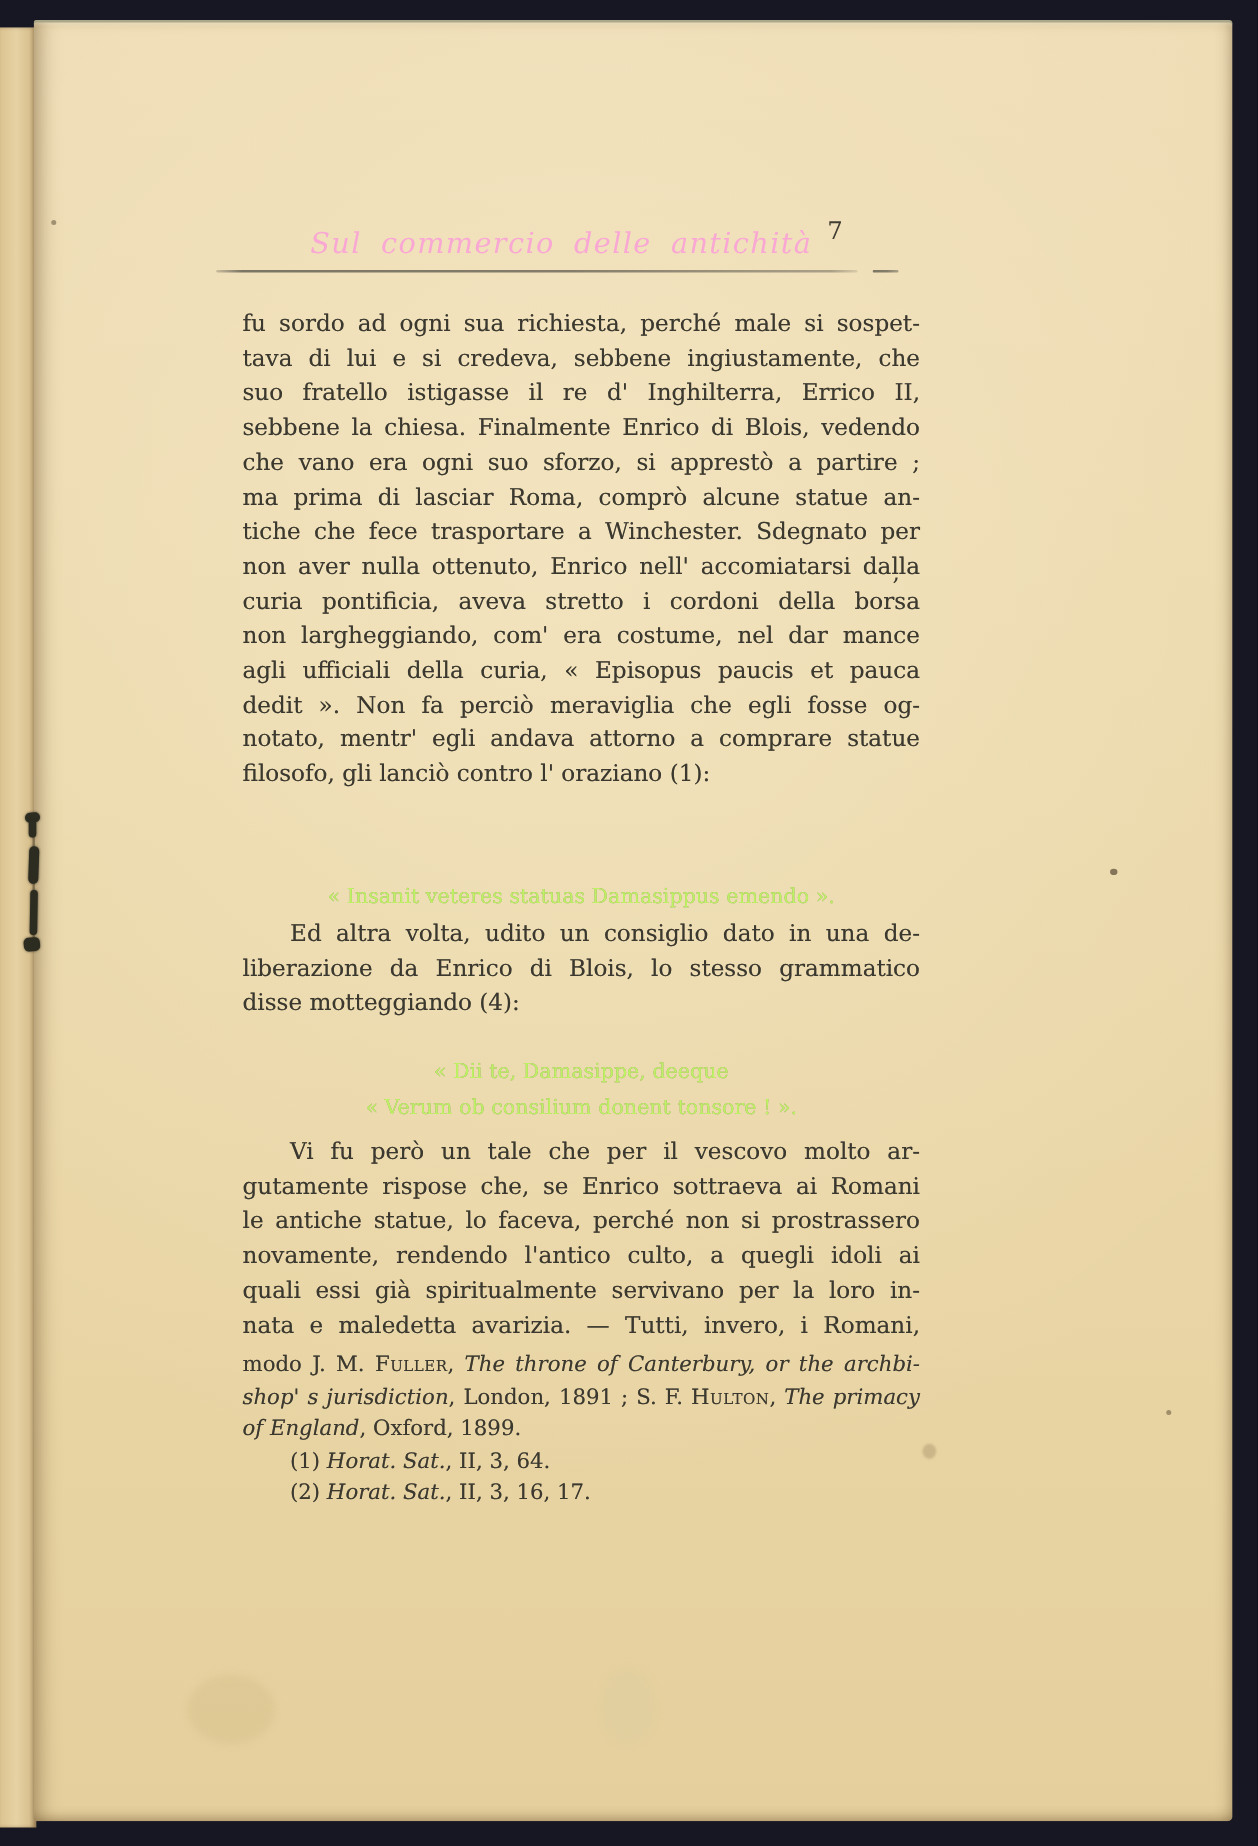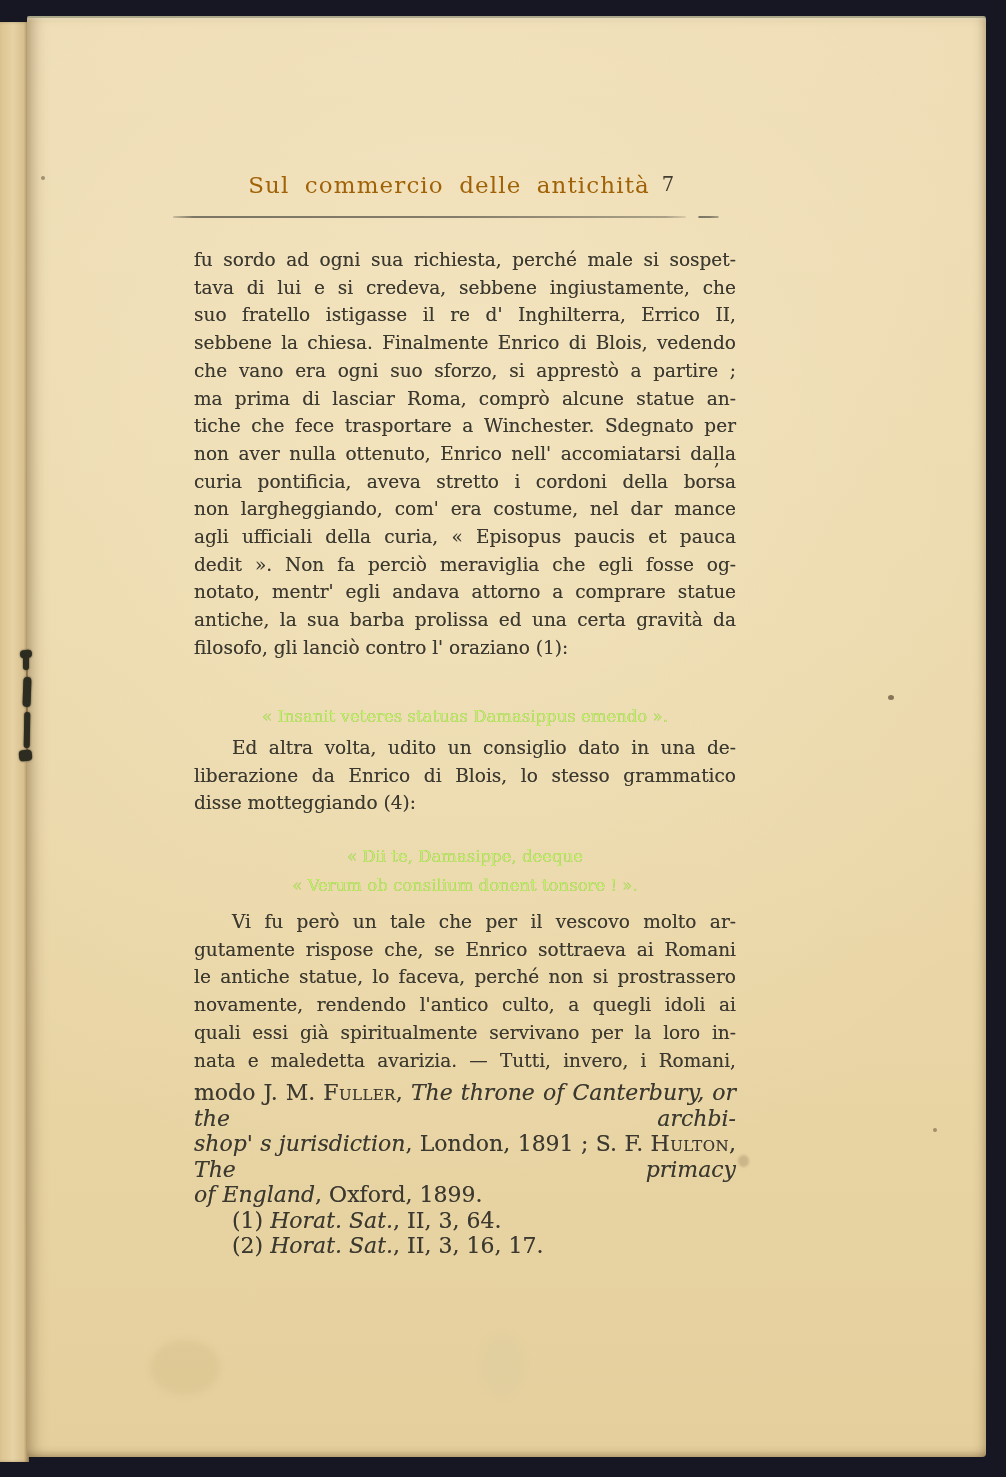--- a/index.html
+++ b/index.html
@@ -21,34 +21,34 @@
       inset -7px 0 12px -6px rgba(100,75,40,.45),
       inset 0 -7px 10px -6px rgba(100,75,40,.4);
     border-radius:2px 3px 4px 2px;}
   
   .stitch{position:absolute;background:#2c2c21;border-radius:4px;
     box-shadow:0 0 2px rgba(40,40,28,.85);}
   .thread{position:absolute;left:26px;top:655px;width:2px;height:102px;
     background:rgba(75,64,40,.45);border-radius:2px;}
   
   .column{position:absolute;left:178px;top:0;width:542px;color:#3b392f;}
-  .running-header{position:absolute;top:170px;left:0;width:542px;text-align:center;
-    font-size:23px;line-height:30px;letter-spacing:1.1px;word-spacing:7px;color:#a16207;}
+  .running-header{position:absolute;top:180px;left:0;width:542px;text-align:center;
+    font-style:italic;font-size:23px;line-height:30px;letter-spacing:1.1px;word-spacing:7px;color:#f9a8d4;}
   .folio{position:absolute;top:173px;left:455px;width:70px;text-align:center;
     font-size:19.5px;color:#403d32;}
   .rule-seg{position:absolute;height:2px;background:linear-gradient(90deg,
     rgba(85,82,72,.25),rgba(85,82,72,.75) 4%,rgba(85,82,72,.7) 55%,rgba(85,82,72,.45) 96%,rgba(85,82,72,.15));
     border-radius:1px;}
   .block{position:absolute;left:16px;width:542px;font-size:18.5px;line-height:27.7px;
     text-shadow:0 0 .5px rgba(59,57,47,.55);}
   .line{text-align:justify;text-align-last:justify;white-space:normal;}
   .line.short{text-align:left;text-align-last:left;}
   .ind{text-indent:38px;}
   .quote{font-size:16.5px;line-height:27px;text-align:center;color:#bef264;}
-  .fnotes{font-size:22px;line-height:25.5px;}
+  .fnotes{font-size:17px;line-height:25.5px;}
   .it{font-style:italic;}
   .sc{font-variant:small-caps;letter-spacing:.4px;}
   .stray{position:absolute;font-size:18.5px;color:#3b392f;}
   
   .speck{position:absolute;border-radius:50%;}
   .stain{position:absolute;border-radius:50%;filter:blur(3px);}
 </style>
 </head>
 <body>
 
@@ -86,21 +86,20 @@
       <div class="line">sebbene la chiesa. Finalmente Enrico di Blois, vedendo</div>
       <div class="line">che vano era ogni suo sforzo, si apprestò a partire ;</div>
       <div class="line">ma prima di lasciar Roma, comprò alcune statue an-</div>
       <div class="line">tiche che fece trasportare a Winchester. Sdegnato per</div>
       <div class="line">non aver nulla ottenuto, Enrico nell' accomiatarsi dalla</div>
       <div class="line">curia pontificia, aveva stretto i cordoni della borsa</div>
       <div class="line">non largheggiando, com' era costume, nel dar mance</div>
       <div class="line">agli ufficiali della curia, « Episopus paucis et pauca</div>
       <div class="line">dedit ». Non fa perciò meraviglia che egli fosse og-</div>
       <div class="line">notato, mentr' egli andava attorno a comprare statue</div>
-      <div class="line">antiche, la sua barba prolissa ed una certa gravità da</div>
       <div class="line short">filosofo, gli lanciò contro l' oraziano (1):</div>
     </div>
 
     <div class="stray" style="left:536px;top:448px;">,</div>
 
     <div class="block quote" style="top:703px;">
       <div>« Insanit veteres statuas Damasippus emendo ».</div>
     </div>
 
     <div class="block" style="top:734px;">

